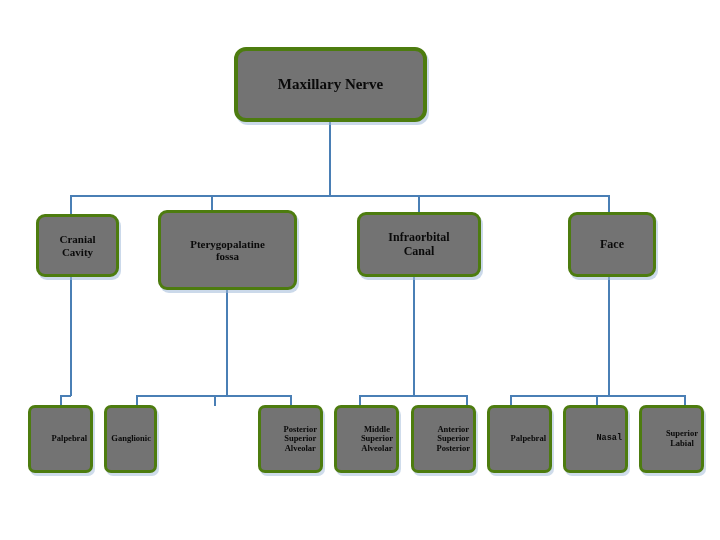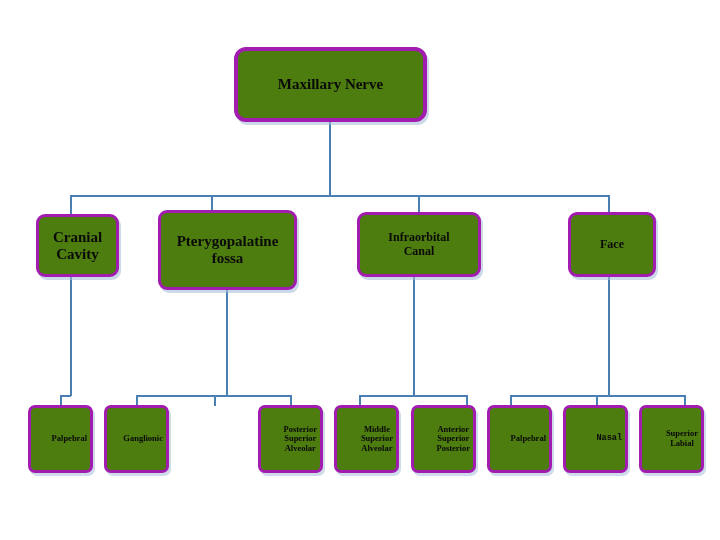--- a/index.html
+++ b/index.html
@@ -17,40 +17,40 @@
     position: relative;
     width: 720px;
     height: 540px;
     background: #ffffff;
   }
 
   
   .node {
     position: absolute;
     box-sizing: border-box;
-    background: #4d7c0f;
-    border: 3px solid #a21caf;
+    background: #737373;
+    border: 3px solid #4d7c0f;
     border-radius: 9px;
     display: flex;
     align-items: center;
     justify-content: center;
     text-align: center;
     color: #0a0a0a;
     font-weight: bold;
     line-height: 1.12;
     box-shadow: 2px 3px 0 rgba(160,186,216,0.55);
   }
   .node .lbl {
     display: block;
     padding: 0 3px;
     white-space: pre-line;
   }
 
   .node.root   { font-size: 15px; border-width: 4px; border-radius: 12px; }
-  .node.level2 { font-size: 15px; }
+  .node.level2 { font-size: 11px; }
   .node.level2.big { font-size: 12px; }
   .node.leaf   { font-size: 8.5px; border-width: 3px; border-radius: 7px;
                  box-shadow: 2px 3px 0 rgba(160,186,216,0.5); justify-content: flex-end; }
 
   
   .conn {
     position: absolute;
     background: #4a7fb5;
   }
   .conn.v { width: 2px; }
@@ -110,21 +110,21 @@
   </div>
 
   <div class="node level2 big" style="left:568px; top:212px; width:88px; height:65px;">
     <span class="lbl">Face</span>
   </div>
 
   <div class="node leaf" style="left:28px; top:405px; width:65px; height:68px;">
     <span class="lbl">Palpebral</span>
   </div>
 
-  <div class="node leaf" style="left:104px; top:405px; width:65px; height:68px;">
+  <div class="node leaf" style="left:104px; top:405px; width:53px; height:68px;">
     <span class="lbl">Ganglionic</span>
   </div>
 
 
   <div class="node leaf" style="left:258px; top:405px; width:65px; height:68px;">
     <span class="lbl">Posterior
 Superior
 Alveolar</span>
   </div>
 

